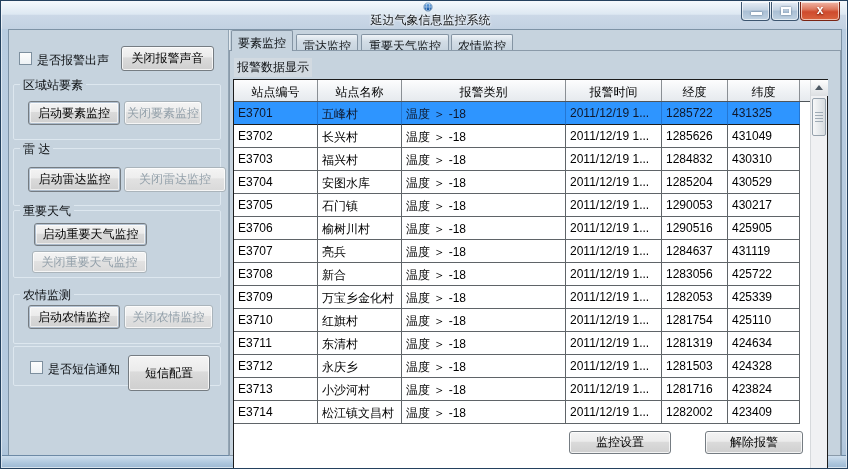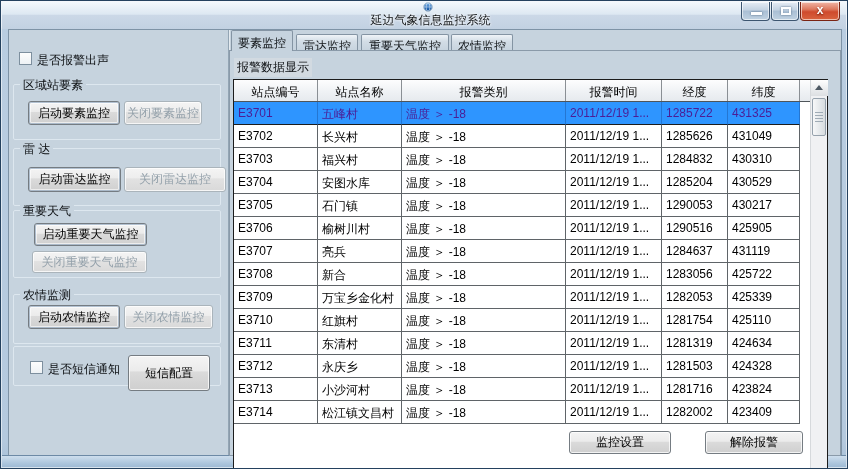--- a/index.html
+++ b/index.html
@@ -68,21 +68,21 @@
   .grid{position:absolute;left:3px;top:28px;width:595px;height:432px;background:#fff;
     border:1px solid #1c1c1c;}
   .ghead{display:flex;height:22px;background:linear-gradient(180deg,#fdfdfe,#eef1f4 60%,#e6eaee);
     border-bottom:1px solid #4f5559;}
   .ghcell{font-size:12px;color:#000;text-align:center;padding-top:4px;border-right:1px solid #8a8f94;
     overflow:hidden;white-space:nowrap;}
   .gbody{position:absolute;left:0;top:22px;right:17px;bottom:0;overflow:hidden;}
   .grow{display:flex;height:23px;background:#fff;cursor:pointer;}
   .gcell{font-size:12px;color:#000;padding:4px 0 0 4px;border-right:1px solid #5f6468;
     border-bottom:1px solid #5f6468;overflow:hidden;white-space:nowrap;}
-  .grow.selected .gcell{background:#2e95ff;color:#4c1d95;border-right-color:#2476d2;border-bottom-color:#1c1c1c;}
+  .grow.selected .gcell{background:#2e95ff;color:#0f172a;border-right-color:#2476d2;border-bottom-color:#1c1c1c;}
   .c0{width:84px;} .c1{width:84px;} .c2{width:164px;} .c3{width:96px;} .c4{width:66px;} .c5{width:72px;}
 
   
   .vscroll{position:absolute;top:0;right:0;width:17px;bottom:0;background:#f0f1f3;
     border-left:1px solid #d6d9dc;}
   .sb-btn{position:absolute;left:0;width:17px;height:16px;cursor:pointer;
     background:linear-gradient(180deg,#fefefe,#dcdfe2);}
   .sb-up{top:0;} .sb-down{bottom:0;}
   .tri-up{position:absolute;left:4px;top:5px;width:0;height:0;border-left:4px solid transparent;
     border-right:4px solid transparent;border-bottom:5px solid #4f5a64;}
@@ -130,20 +130,21 @@
       <div class="win-btn close"><span>x</span></div>
     </div>
   </div>
 
   <div class="client">
 
     <div class="sidebar">
 
       <span class="checkbox" style="left:10px;top:22px;"></span>
       <span class="label" style="position:absolute;left:28px;top:22px;">是否报警出声</span>
+      <div class="btn" style="left:112px;top:16px;width:93px;height:25px;">关闭报警声音</div>
 
       <div class="group" style="left:4px;top:54px;width:208px;height:56px;">
         <span class="group-title">区域站要素</span>
         <div class="btn start" style="left:14px;top:16px;width:92px;height:24px;">启动要素监控</div>
         <div class="btn disabled" style="left:110px;top:16px;width:78px;height:24px;">关闭要素监控</div>
       </div>
 
       <div class="group" style="left:4px;top:118px;width:208px;height:58px;">
         <span class="group-title">雷 达</span>
         <div class="btn start" style="left:14px;top:18px;width:93px;height:25px;">启动雷达监控</div>

